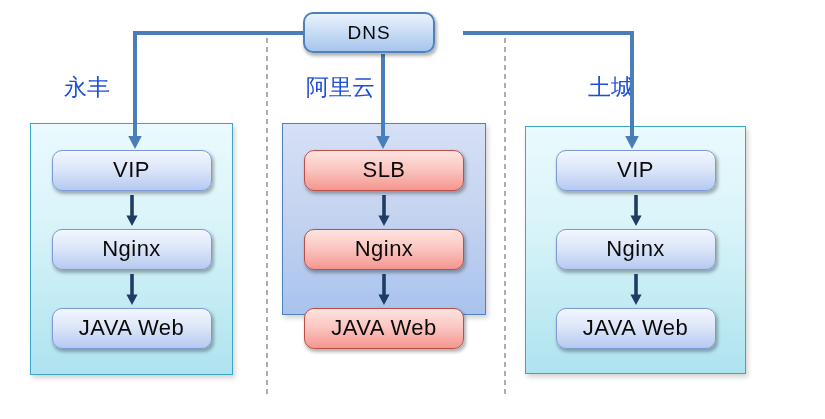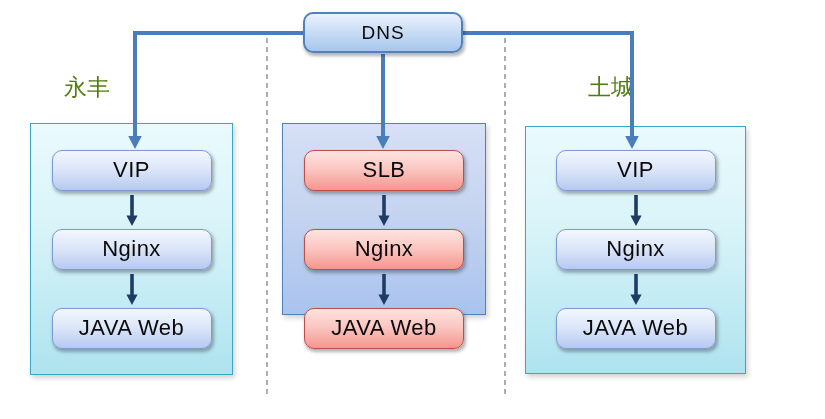--- a/index.html
+++ b/index.html
@@ -35,34 +35,34 @@
   }
   .node.blue {
     background:linear-gradient(180deg,#f2f6fe 0%,#dde7f9 45%,#b6c9f0 100%);
     border:1.5px solid #7d9ad2;
   }
   .node.red {
     background:linear-gradient(180deg,#fde3e0 0%,#fbc7c2 45%,#f5968f 100%);
     border:1.5px solid #bb4f46;
   }
   .dns-node {
-    position:absolute; left:303px; top:12px; width:160px; height:41px;
+    position:absolute; left:303px; top:12px; width:132px; height:41px;
     box-sizing:border-box; border-radius:10px;
     background:linear-gradient(180deg,#eaf2fc 0%,#cfe0f6 40%,#a6c6ec 100%);
     border:2px solid #4f81bd;
     display:flex; align-items:center; justify-content:center;
     font-size:19px; letter-spacing:1px; color:#0a0a0a;
     box-shadow:1.5px 2.5px 3.5px rgba(0,0,0,0.30);
     z-index:3;
   }
   
   .section-label {
     position:absolute; top:74px;
     font-family:Liberation Sans, sans-serif;
-    font-size:23px; color:#4d7c0f; line-height:1.2; white-space:nowrap;
+    font-size:23px; color:#1d4ed8; line-height:1.2; white-space:nowrap;
   }
   .lbl-0 { left:64px; }
   .lbl-1 { left:306px; }
   .lbl-2 { left:588px; }
   
   .overlay { position:absolute; left:0; top:0; z-index:2; pointer-events:none; }
   .conn { stroke:#4a7ebb; stroke-width:4; fill:none; }
   .connhead { fill:#4a7ebb; stroke:none; }
   .divider { stroke:#8c8c8c; stroke-width:1.4; stroke-dasharray:5 4; fill:none; }
   .gap-arrow { display:block; }
@@ -130,15 +130,16 @@
     <polyline class="conn" points="463,33 632,33 632,137"></polyline>
     <polygon class="connhead" points="632,149 625.2,136 638.8,136"></polygon>
 
     <line class="conn" x1="383" y1="54" x2="383" y2="137"></line>
     <polygon class="connhead" points="383,149 376.2,136 389.8,136"></polygon>
   </svg>
 
   <div class="dns-node">DNS</div>
 
   <div class="section-label lbl-0">永丰</div>
+  <div class="section-label lbl-1">阿里云</div>
   <div class="section-label lbl-2">土城</div>
 
 </div>
 
 </body></html>

